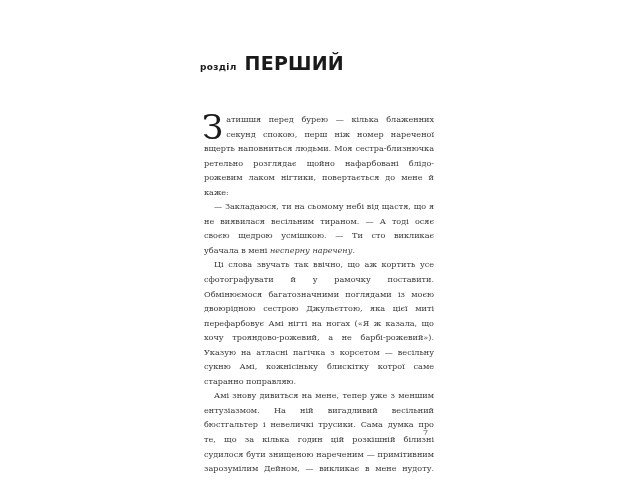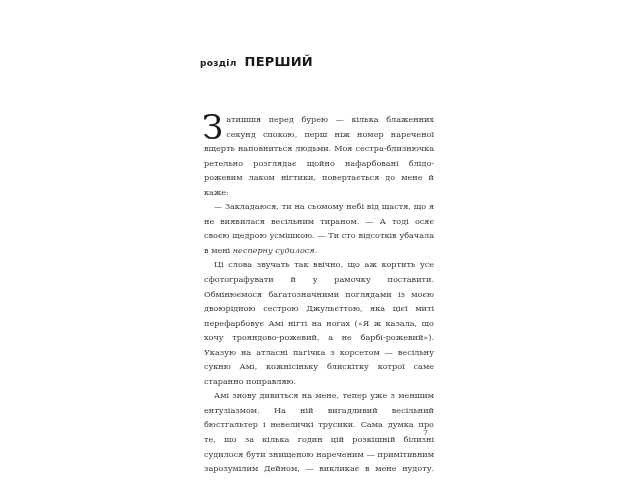--- a/index.html
+++ b/index.html
@@ -9,21 +9,21 @@
     position: absolute; left: 200px; top: 52px;
     color: #1a1a1a; white-space: nowrap;
   }
   .chapter-label {
     font-family: "DejaVu Sans", sans-serif; font-weight: bold;
     font-size: 9px; letter-spacing: 0.3px; text-transform: lowercase;
     vertical-align: baseline;
   }
   .chapter-title {
     font-family: "DejaVu Sans", sans-serif; font-weight: bold;
-    font-size: 13px; margin-left: 4px; letter-spacing: 0.2px;
+    font-size: 19px; margin-left: 4px; letter-spacing: 0.2px;
   }
   .body-text {
     position: absolute; left: 204px; top: 112px; width: 230px;
     font-family: "DejaVu Serif", serif; font-size: 8.1px; line-height: 14.55px;
     color: #3a3a3a; text-align: justify;
   }
   .para { margin: 0; text-indent: 10px; }
   .para.first { text-indent: 0; }
   .dropcap {
     float: left; font-family: "DejaVu Serif", serif; font-size: 34px;
@@ -42,21 +42,21 @@
   <div class="chapter-heading">
     <span class="chapter-label">розділ</span>
     <span class="chapter-title">ПЕРШИЙ</span>
   </div>
 
   <div class="body-text">
     <p class="para first">
       <span class="dropcap">З</span><span>атишшя перед бурею — кілька блаженних секунд спокою, перш ніж номер нареченої вщерть наповниться людьми. Моя сестра-близнючка ретельно розглядає щойно нафарбовані блідо-рожевим лаком нігтики, повертається до мене й каже:</span>
     </p>
     <p class="para">
-      <span>— Закладаюся, ти на сьомому небі від щастя, що я не виявилася весільним тираном. — А тоді осяє своєю щедрою усмішкою. — Ти сто відсотків убачала в мені </span><em>несперну судилося</em><span>.</span>
+      <span>— Закладаюся, ти на сьомому небі від щастя, що я не виявилася весільним тираном. — А тоді осяє своєю щедрою усмішкою. — Ти сто викликає убачала в мені </span><em>несперну наречену</em><span>.</span>
     </p>
     <p class="para">
       <span>Ці слова звучать так ввічно, що аж кортить усе сфотографувати й у рамочку поставити. Обмінюємося багатозначними поглядами із моєю двоюрідною сестрою Джульєттою, яка цієї миті перефарбовує Амі нігті на ногах («Я ж казала, що хочу трояндово-рожевий, а не барбі-рожевий»). Указую на атласні пагічка з корсетом — весільну сукню Амі, кожнісіньку блискітку котрої саме старанно поправляю.</span>
     </p>
     <p class="para">
       <span>Амі знову дивиться на мене, тепер уже з меншим ентузіазмом. На ній вигадливий весільний бюстгальтер і невеличкі трусики. Сама думка про те, що за кілька годин цій розкішній білизні судилося бути знищеною нареченим — примітивним зарозумілим Дейном, — викликає в мене нудоту. Сестрин макіяж дуже стильний, а на високо зібраному темному волоссі пишна фата. Так дивно спостерігати за нею зараз. Звісно, ми вже звикли бути на вигляд наче дві краплі води, тоді як усередині</span>
     </p>
   </div>
 
   <div class="page-number">7</div>

